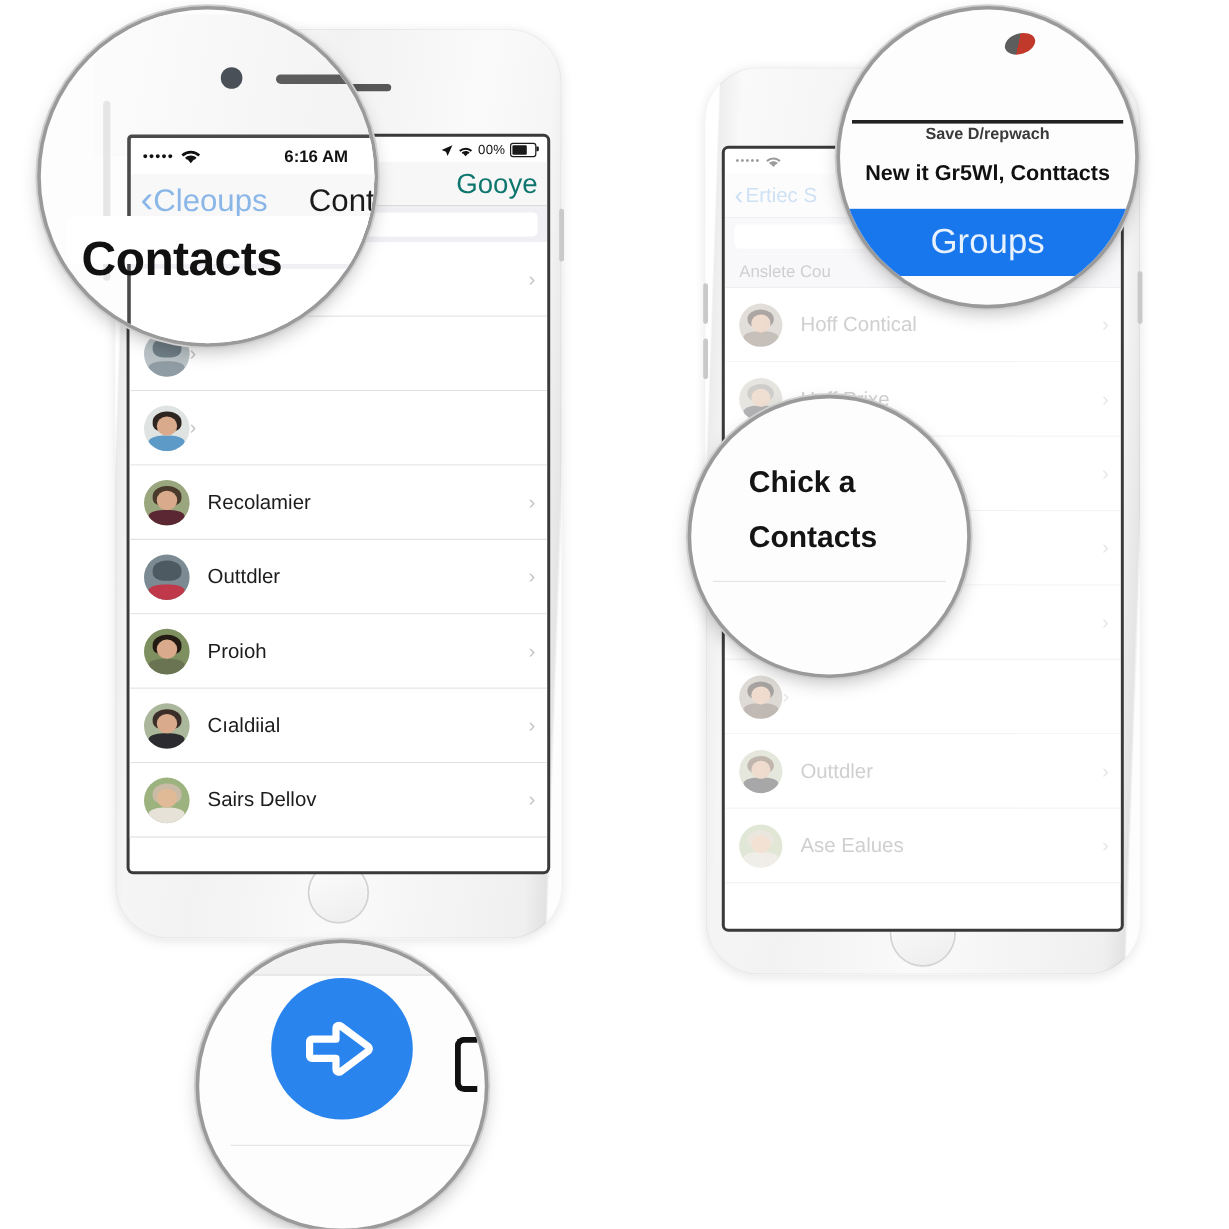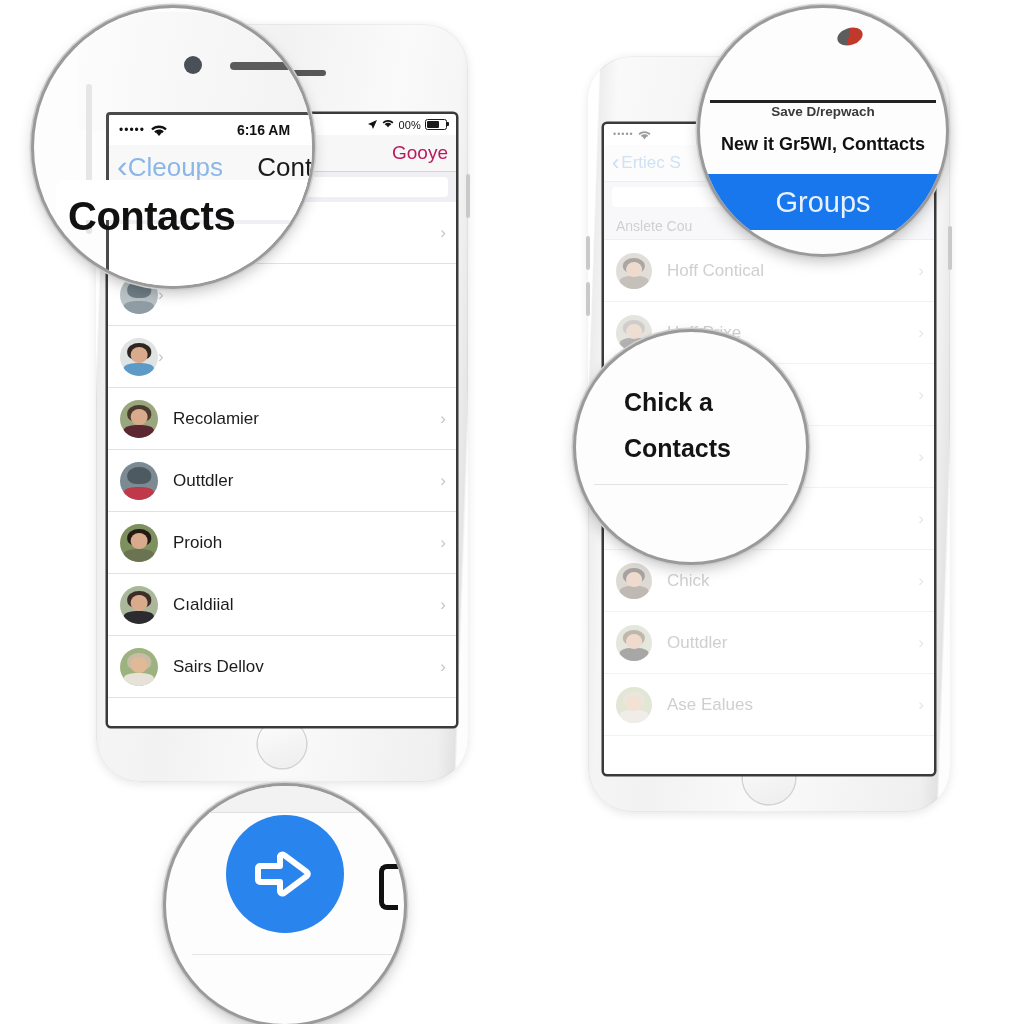--- a/index.html
+++ b/index.html
@@ -46,33 +46,33 @@
   .phone.right .screen{left:16px;top:68px;width:330px;height:650px;}
 
   .faded .screen-inner{opacity:.42;}
 
   
   .statusbar{display:flex;align-items:center;height:21px;padding:0 9px;
              font-size:11px;color:#111;letter-spacing:.2px;}
   .sb-left{display:flex;align-items:center;gap:4px;}
   .dots{letter-spacing:1px;font-size:9px;line-height:1;}
   .sb-center{flex:1;text-align:center;font-weight:600;font-size:11.5px;}
-  .sb-right{display:flex;align-items:flex-start;gap:4px;font-size:11px;}
+  .sb-right{display:flex;align-items:flex-end;gap:4px;font-size:11px;}
   .batt{width:20px;height:9.5px;border:1.2px solid #1a1a1a;border-radius:2.5px;position:relative;}
   .batt:after{content:"";position:absolute;right:-3px;top:2.4px;width:1.8px;height:4px;background:#1a1a1a;border-radius:0 1px 1px 0;}
   .batt i{position:absolute;left:1px;top:1px;bottom:1px;width:62%;background:#1a1a1a;border-radius:1px;display:block;}
 
   
   .navbar{display:flex;align-items:center;height:36px;padding:0 8px;
           background:#f7f7f7;border-bottom:1px solid #d4d4d4;}
   .nav-back{display:flex;align-items:center;color:#8ab7e8;font-size:17px;gap:1px;white-space:nowrap;}
   .chev-l{font-size:22px;line-height:1;font-weight:300;margin-right:1px;color:#7fb2e8;}
   .nav-title{flex:1;text-align:center;font-size:17px;color:#1d1d1d;font-weight:400;
              overflow:hidden;white-space:nowrap;}
-  .nav-right{color:#be185d;font-size:19px;white-space:nowrap;}
+  .nav-right{color:#0f766e;font-size:23px;white-space:nowrap;}
 
   
   .searchbar{height:30px;background:#efeff4;display:flex;align-items:center;padding:0 8px;}
   .searchfield{flex:1;height:20px;background:#fff;border-radius:4px;}
 
   
   .section-hdr{height:27px;background:#efeff4;display:flex;align-items:center;
                padding:0 12px;font-size:14px;color:#8c8c90;border-bottom:1px solid #dadade;}
 
   
@@ -369,21 +369,20 @@
             </div>
             <div class="rname">Kishamed</div>
             <div class="chev">›</div>
           </div>
           <div class="row">
             <div class="avatar" style="background:#b0a89c">
               <div class="body" style="background:#6b5a4c"></div>
                 <div class="hair" style="background:#2e241d"></div>
                 <div class="face"></div>
             </div>
-            <div class="rname">Chick</div>
             <div class="chev">›</div>
           </div>
           <div class="row">
             <div class="avatar" style="background:#c0c7ad">
               <div class="body" style="background:#2f2f33"></div>
                 <div class="hair" style="background:#6b523c"></div>
                 <div class="face"></div>
             </div>
             <div class="rname">Outtdler</div>
             <div class="chev">›</div>

